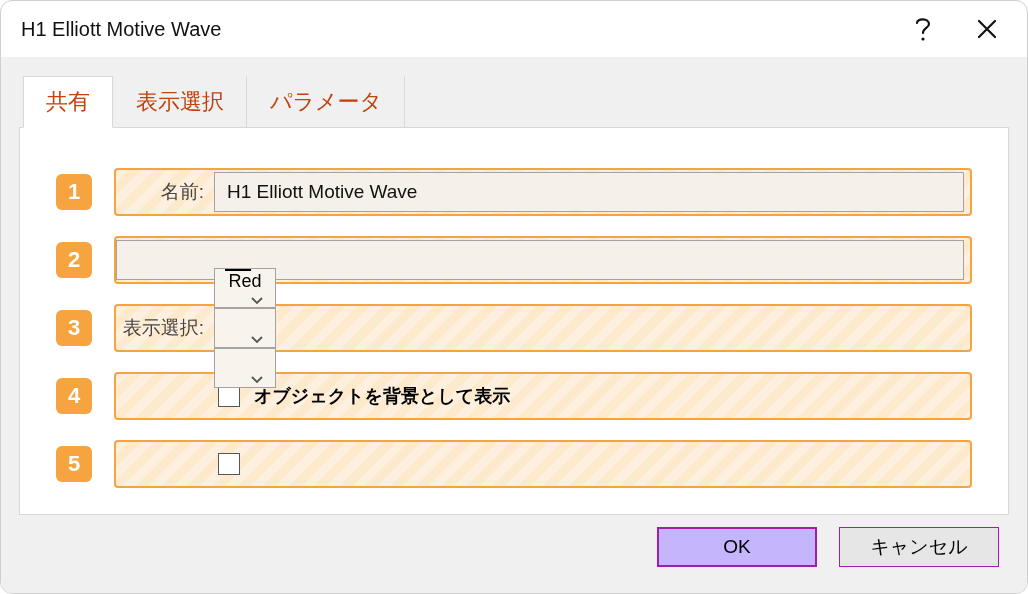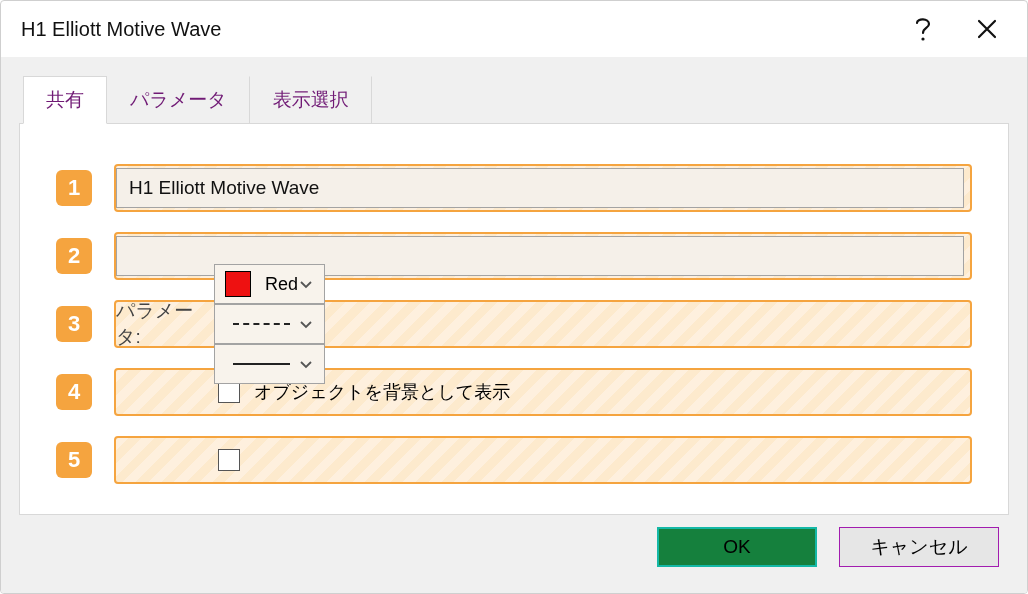--- a/index.html
+++ b/index.html
@@ -1,51 +1,51 @@
 <!DOCTYPE html>
 <html><head>
 <meta charset="utf-8">
 <style>
   * { box-sizing: border-box; margin: 0; padding: 0; }
   html, body { width: 1028px; height: 594px; font-family: "Yu Gothic UI", "Meiryo", "Segoe UI", sans-serif; font-size: 18px; background: #fff; }
-  .window { width: 100%; height: 100%; border: 1px solid #cfcfcf; border-radius: 4px; background: #fff; display: flex; flex-direction: column; overflow: hidden; }
+  .window { width: 100%; height: 100%; border: 1px solid #cfcfcf; border-radius: 12px; background: #fff; display: flex; flex-direction: column; overflow: hidden; }
   .titlebar { height: 56px; display: flex; align-items: center; padding: 0 8px 0 20px; }
   .titlebar .title { flex: 1; font-size: 20px; color: #111; }
   .titlebar .btn { width: 64px; height: 48px; display: flex; align-items: center; justify-content: center; color: #111; cursor: pointer; }
   .client { flex: 1; background: #f0f0f0; padding: 18px 18px 14px 18px; display: flex; flex-direction: column; }
   .tabs-row { display: flex; gap: 0; padding-left: 4px; }
-  .tab { padding: 10px 22px 10px 22px; font-size: 19px; color: #701a75; border: 1px solid transparent; border-bottom: none; cursor: pointer; position: relative; top: 1px; background: transparent; }
+  .tab { padding: 10px 22px 10px 22px; font-size: 22px; color: #c2410c; border: 1px solid transparent; border-bottom: none; cursor: pointer; position: relative; top: 1px; background: transparent; }
   .tab.active { background: #fff; border-color: #d8d8d8; border-bottom: 1px solid #fff; font-weight: 500; }
   .tab:not(.active) { border-right: 1px solid #d8d8d8; }
   .tab-body { flex: 1; background: #fff; border: 1px solid #d8d8d8; padding: 40px 36px 20px 36px; }
   .rows { display: flex; flex-direction: column; gap: 20px; }
   .row { display: flex; align-items: stretch; height: 48px; }
   .badge-col { width: 58px; display: flex; align-items: center; justify-content: flex-start; }
   .badge { width: 36px; height: 36px; border-radius: 6px; background: #f5a43f; color: #fff; font-weight: 600; font-size: 22px; display: flex; align-items: center; justify-content: center; }
   .label-col { flex: 0 0 114px; display: flex; align-items: center; justify-content: flex-end; padding-right: 10px; font-size: 19px; color: #444; }
   .row .label-col, .row .field-col { }
   .strip-wrap { flex: 1; height: 100%; border: 2px solid #f5a43f; border-radius: 4px; background: repeating-linear-gradient(135deg, #fef0de 0 9px, #fdeacd 9px 18px); display: flex; align-items: center; }
   .strip-wrap .label-col { flex: 0 0 98px; display: flex; align-items: center; justify-content: flex-end; padding-right: 10px; }
   .input-full { flex: 1; height: 40px; margin: 0 6px 0 0; border: 1px solid #a3a3a3; background: #f5f0e9; padding: 0 12px; font-size: 19px; color: #111; }
-  .select { height: 40px; border: 1px solid #a3a3a3; background: #f8f3ec; display: flex; align-items: center; padding: 0 10px; cursor: pointer; position: relative; }
+  .select { height: 40px; border: 1px solid #a3a3a3; background: #f8f3ec; display: flex; align-items: center; padding: 0 10px; cursor: pointer; position: relative; flex-direction: column; }
   .select .caret { margin-left: auto; }
   .select.color { flex: 0 0 288px; }
   .select.dash  { flex: 0 0 222px; }
   .select.width { flex: 0 0 196px; }
   .swatch { width: 26px; height: 26px; background: #e11; border: 1px solid #000; margin-right: 14px; }
   .dashline { flex: 1; height: 0; border-top: 2px dashed #222; margin: 0 8px; }
   .solidline { flex: 1; height: 0; border-top: 2px solid #222; margin: 0 8px; }
   .chk { display: flex; align-items: center; gap: 14px; flex: 1; padding-left: 0; }
   .chkbox { width: 22px; height: 22px; border: 1px solid #555; background: #fff; display: inline-block; margin-left: 0; }
   .footer { height: 64px; display: flex; align-items: center; justify-content: flex-end; gap: 22px; padding-right: 10px; }
   .btn-std { width: 160px; height: 40px; border: 1px solid #a21caf; background: #e6e6e6; font-size: 19px; cursor: pointer; display: flex; align-items: center; justify-content: center; }
-  .btn-std.primary { border: 2px solid #14b8a6; background: #15803d; }
+  .btn-std.primary { border: 2px solid #a21caf; background: #c4b5fd; }
   .caret svg, .xicon svg, .qicon svg { display: block; }
   .row4 .strip-wrap .label-col, .row5 .strip-wrap .label-col { flex: 0 0 98px; }
-  .row4 .chk, .row5 .chk { padding-left: 4px; }
+  .row4 .chk, .row5 .chk { padding-left: 4px; font-weight: bold; }
 </style>
 </head>
 <body>
 
 <div class="window">
   <div class="titlebar">
     <div class="title">H1 Elliott Motive Wave</div>
     <div class="btn">
       <span class="qicon">
         <svg width="20" height="28" viewBox="0 0 20 28">
@@ -59,51 +59,52 @@
         <svg width="22" height="22" viewBox="0 0 22 22">
             <path d="M3 3 L19 19 M19 3 L3 19" stroke="#111" stroke-width="2.2" stroke-linecap="round"></path>
           </svg>
       </span>
     </div>
   </div>
 
   <div class="client">
     <div class="tabs-row">
       <div class="tab active"><span>共有</span></div>
+      <div class="tab"><span>表示選択</span></div>
       <div class="tab"><span>パラメータ</span></div>
-      <div class="tab"><span>表示選択</span></div>
     </div>
 
     <div class="tab-body">
       <div class="rows">
 
         <div class="row">
           <div class="badge-col">
               <div class="badge">1</div>
             </div>
           <div class="strip-wrap">
+            <div class="label-col">名前:</div>
             <input class="input-full" value="H1 Elliott Motive Wave" style="">
           </div>
         </div>
 
         <div class="row">
           <div class="badge-col">
               <div class="badge">2</div>
             </div>
           <div class="strip-wrap">
             <input class="input-full" value="" style="">
           </div>
         </div>
 
         <div class="row">
           <div class="badge-col">
               <div class="badge">3</div>
             </div>
           <div class="strip-wrap">
-            <div class="label-col">パラメータ:</div>
+            <div class="label-col">表示選択:</div>
             <div class="inner">
               <div class="select color">
                 <span class="swatch"></span>
                 <span>Red</span>
                 <span class="caret">
                     <svg width="16" height="16" viewBox="0 0 16 16">
                       <path d="M3 6 L8 11 L13 6" stroke="#555" stroke-width="1.8" fill="none"></path>
                     </svg>
                   </span>
               </div>

